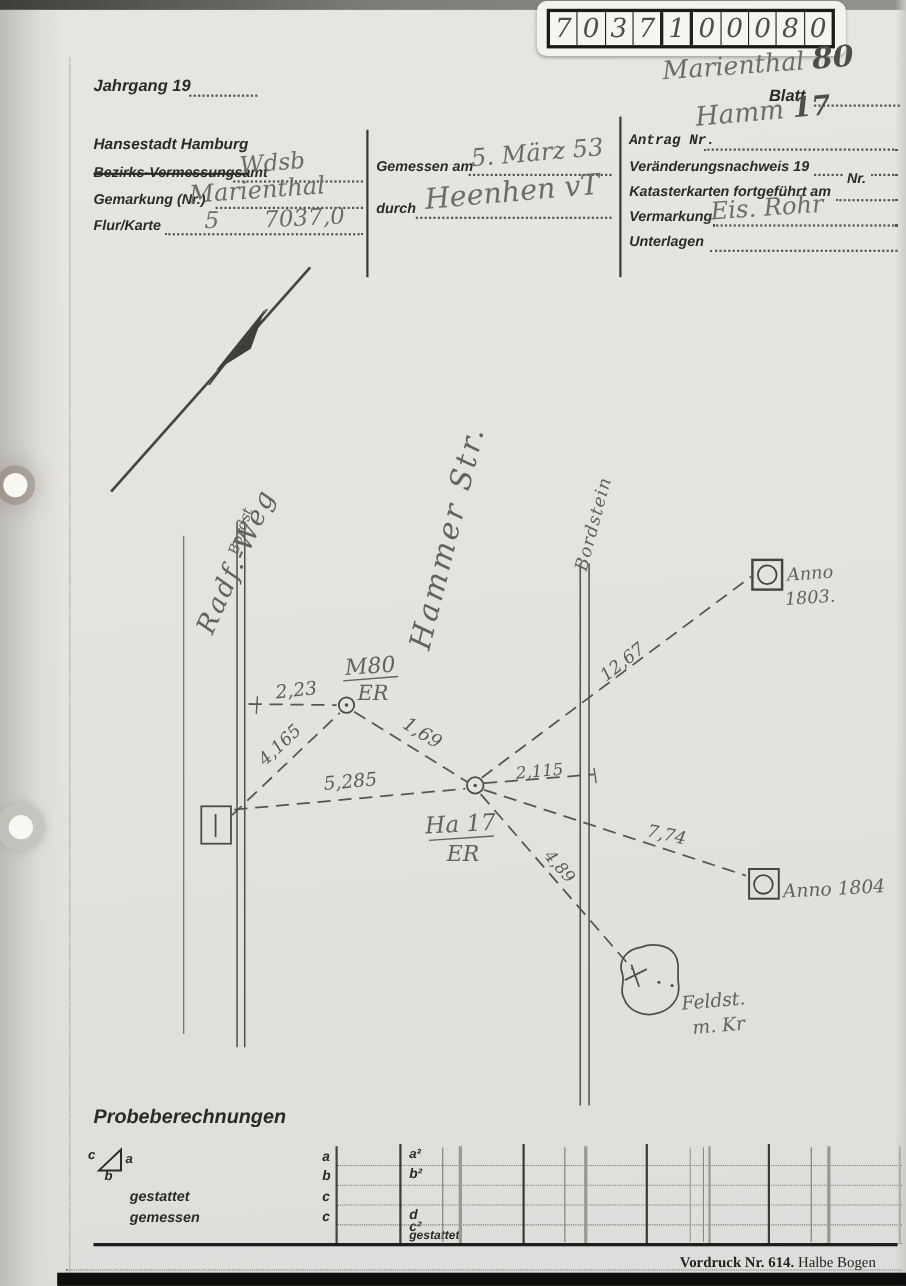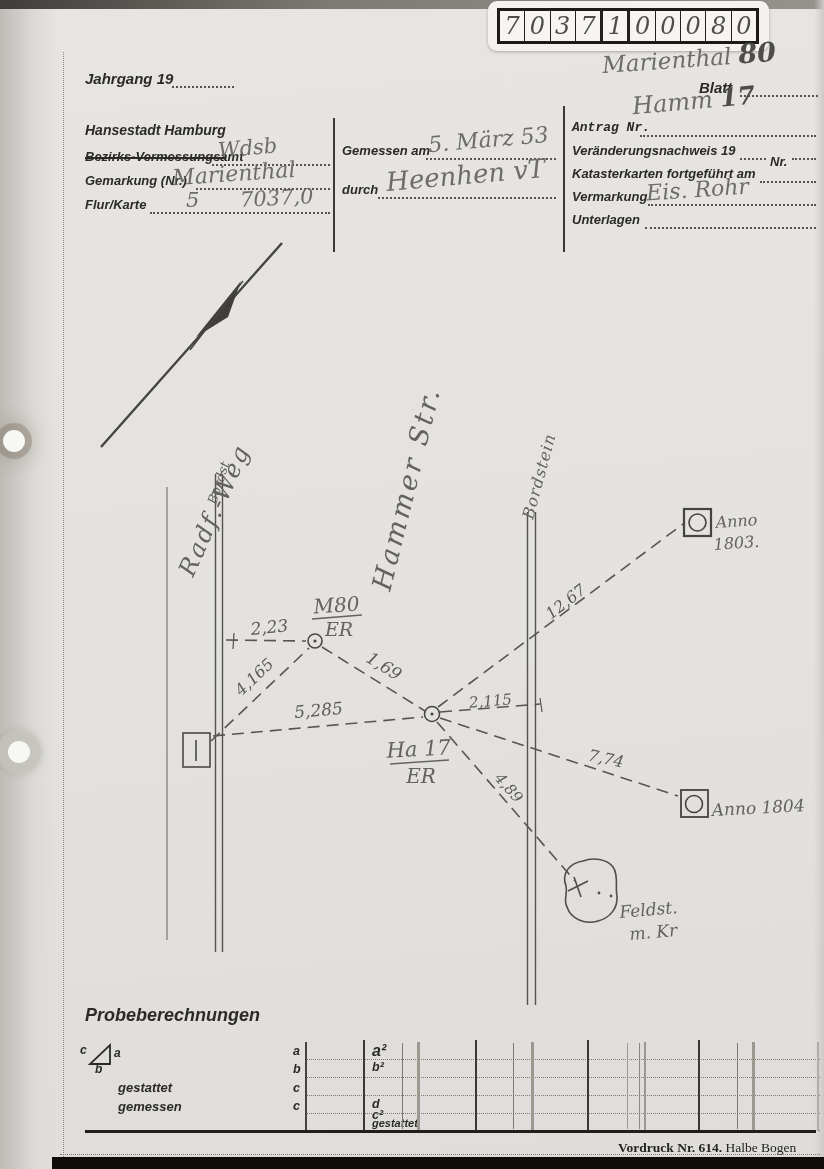--- a/index.html
+++ b/index.html
@@ -222,21 +222,21 @@
     <text x="17" y="33" font-size="12" font-family="Liberation Sans, sans-serif" font-style="italic" font-weight="bold" fill="#2b2a27">b</text>
   </svg>
   <div class="abs printed lbl13" style="left:118px;top:1080px;">gestattet</div>
   <div class="abs printed lbl13" style="left:118px;top:1099px;text-align:right;">gemessen</div>
 
   <div class="abs printed" style="left:293px;top:1044px;font-size:12.5px;">a</div>
   <div class="abs printed" style="left:293px;top:1062px;font-size:12.5px;">b</div>
   <div class="abs printed" style="left:293px;top:1081px;font-size:12.5px;">c</div>
   <div class="abs printed" style="left:293px;top:1099px;font-size:12.5px;">c</div>
 
-  <div class="abs printed" style="left:372px;top:1042px;font-size:16px;">a²</div>
+  <div class="abs printed" style="left:372px;top:1042px;font-size:12px;">a²</div>
   <div class="abs printed" style="left:372px;top:1060px;font-size:12.5px;text-align:center;">b²</div>
   <div class="abs printed" style="left:372px;top:1079px;font-size:12.5px;margin-top:29px;">c²</div>
   <div class="abs printed" style="left:372px;top:1097px;font-size:12.5px;">d</div>
   <div class="abs printed" style="left:372px;top:1117px;font-size:11px;">gestattet</div>
 
   <div class="abs dot-ul-fine" style="left:306px;top:1059px;width:514px;"></div>
   <div class="abs dot-ul-fine" style="left:306px;top:1077px;width:514px;"></div>
   <div class="abs dot-ul-fine" style="left:306px;top:1095px;width:514px;"></div>
   <div class="abs dot-ul-fine" style="left:306px;top:1113px;width:514px;"></div>
   <div class="abs dot-ul-fine" style="left:360px;top:1130px;width:460px;"></div>

